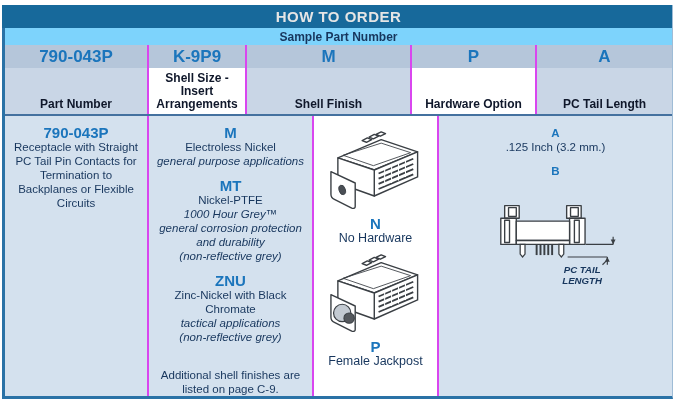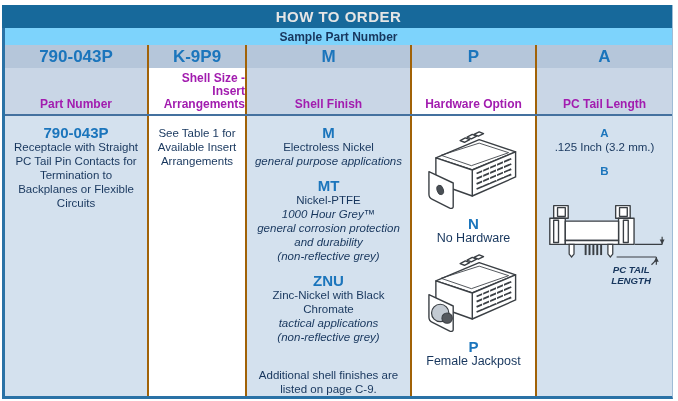--- a/index.html
+++ b/index.html
@@ -20,31 +20,31 @@
     display:flex; align-items:center; justify-content:center; letter-spacing:.5px;
     margin-left:-3px; padding-left:3px;
   }
   .sample-row {
     height:17px; background:#7dd3fc; display:flex; align-items:center; justify-content:center;
     font-size:12px; font-weight:bold; color:#17365d;
   }
   .grid-row { display:flex; flex:0 0 auto; }
   .grid-row.body-row { flex:1 1 auto; }
   .c1 { width:142px; } .c2 { width:98px; } .c3 { width:165px; } .c4 { width:125px; } .c5 { flex:1; }
-  .cell { border-left:2px solid #a16207; }
+  .cell { border-left:2px solid #d946ef; }
   .cell:first-child { border-left:none; }
   .codes-row { height:23px; }
   .codes-row .cell {
     background:#b5c6da; display:flex; align-items:center; justify-content:center;
     font-size:17px; font-weight:bold; color:#1b75bc;
   }
   .header-row { height:48px; border-bottom:2px solid #44719f; }
   .header-row .cell {
-    display:flex; align-items:flex-end; justify-content:center; text-align:right;
-    font-size:12px; font-weight:bold; color:#a21caf; padding-bottom:3px; line-height:13px;
+    display:flex; align-items:flex-end; justify-content:center; text-align:center;
+    font-size:12px; font-weight:bold; color:#0f172a; padding-bottom:3px; line-height:13px;
   }
   .bg-light { background:#c9d6e6; }
   .bg-white { background:#ffffff; }
   .body-row .cell { padding-top:10px; text-align:center; font-size:11.5px; line-height:14px; }
   .body-row .bg-lighter { background:#d4e1ee; }
   .code-blue { color:#1b75bc; font-weight:bold; }
   .code-lg { font-size:15px; }
   .italic { font-style:italic; }
   .finish-block { margin-bottom:11px; }
   .footnote { margin-top:24px; }
@@ -84,23 +84,20 @@
       <div class="cell c5 bg-light">PC Tail Length</div>
     </div>
 
     <div class="grid-row body-row">
 
       <div class="cell c1 bg-lighter">
         <div class="code-blue code-lg">790-043P</div>
         <div style="padding:0 4px;">Receptacle with Straight PC Tail Pin Contacts for Termination to Backplanes or Flexible Circuits</div>
       </div>
 
-      <div class="cell c2 bg-white">
-        <div style="padding:0 3px;">See Table 1 for Available Insert Arrangements</div>
-      </div>
 
       <div class="cell c3 bg-lighter">
         <div class="finish-block">
           <div class="code-blue code-lg">M</div>
           <div>Electroless Nickel</div>
           <div class="italic">general purpose applications</div>
         </div>
         <div class="finish-block">
           <div class="code-blue code-lg">MT</div>
           <div>Nickel-PTFE</div>

